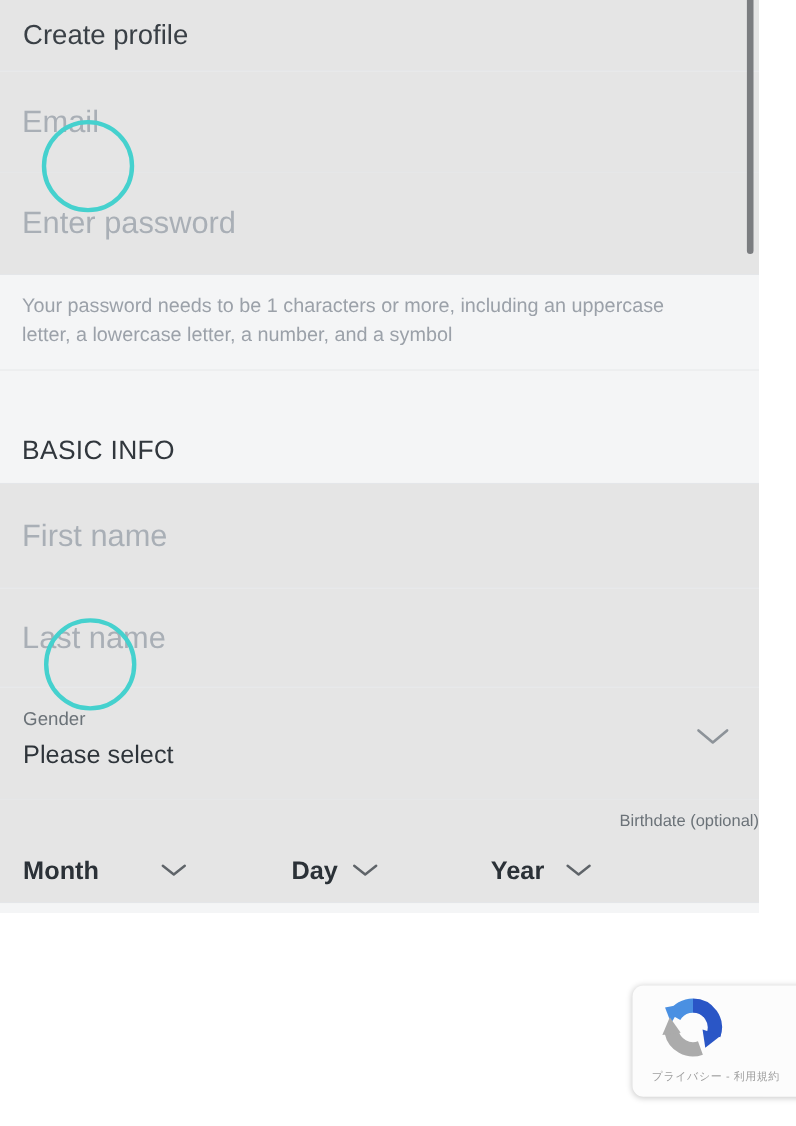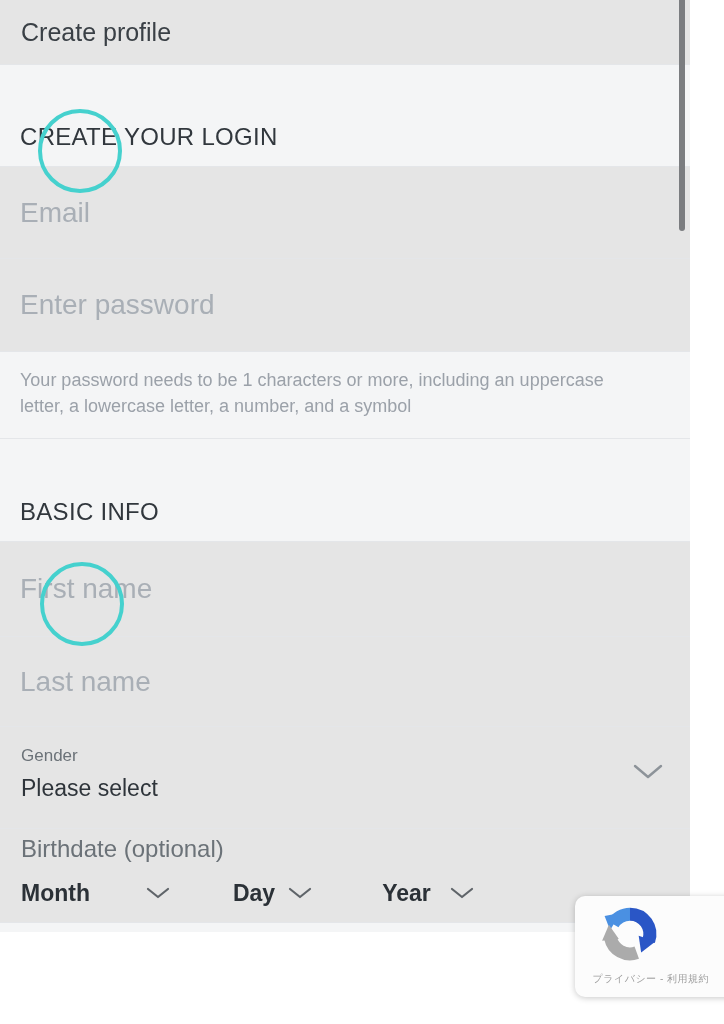--- a/index.html
+++ b/index.html
@@ -34,22 +34,22 @@
 
   .hint-band{height:87px;background:var(--band_bg);padding:15px 45px 0 20px;}
   .hint-band p{font-size:18px;line-height:26px;color:var(--text_hint);}
 
   .select-row{height:102px;padding:18px 0 0 21px;cursor:pointer;}
   .select-label{font-size:17px;line-height:22px;color:var(--text_label);}
   .select-value{font-size:23px;line-height:32px;color:#2e343a;margin-top:5px;}
   .gender-chevron{position:absolute;left:633px;top:37px;}
 
   .birthdate-row{height:94px;padding:8px 0 0 21px;}
-  .bd-label{font-size:24px;line-height:24px;color:var(--text_label);}
-  .bd-selects{display:flex;align-items:center;margin-top:16px;}
+  .bd-label{font-size:15px;line-height:24px;color:var(--text_label);text-align:right;}
+  .bd-selects{display:flex;align-items:center;margin-top:16px;gap:32px;}
   .bd-select{display:flex;align-items:center;cursor:pointer;}
   .bd-text{font-size:23px;font-weight:600;color:#2b3137;line-height:32px;}
   .bottom-band{width:690px;height:9px;background:var(--band_bg);}
 
   .scroll-thumb{position:absolute;left:679px;top:0;width:6px;height:231px;
     background:var(--scrollbar);border-radius:0 0 3px 3px;z-index:30;}
 
   .annot-circle{position:absolute;width:84px;height:84px;border:4px solid var(--accent_teal);
     border-radius:50%;z-index:20;pointer-events:none;}
   .c1{left:38px;top:109px;}
@@ -65,23 +65,20 @@
 </head>
 <body>
 
 <div class="page">
   <div class="content">
 
     <div class="row row-title">
       <span class="title-text">Create profile</span>
     </div>
 
-    <div class="row band band-header">
-      <span>CREATE YOUR LOGIN</span>
-    </div>
 
     <div class="row input-row h92">
       <input type="text" placeholder="Email" style="">
     </div>
 
     <div class="row input-row h93">
       <input type="text" placeholder="Enter password" style="">
     </div>
 
 

